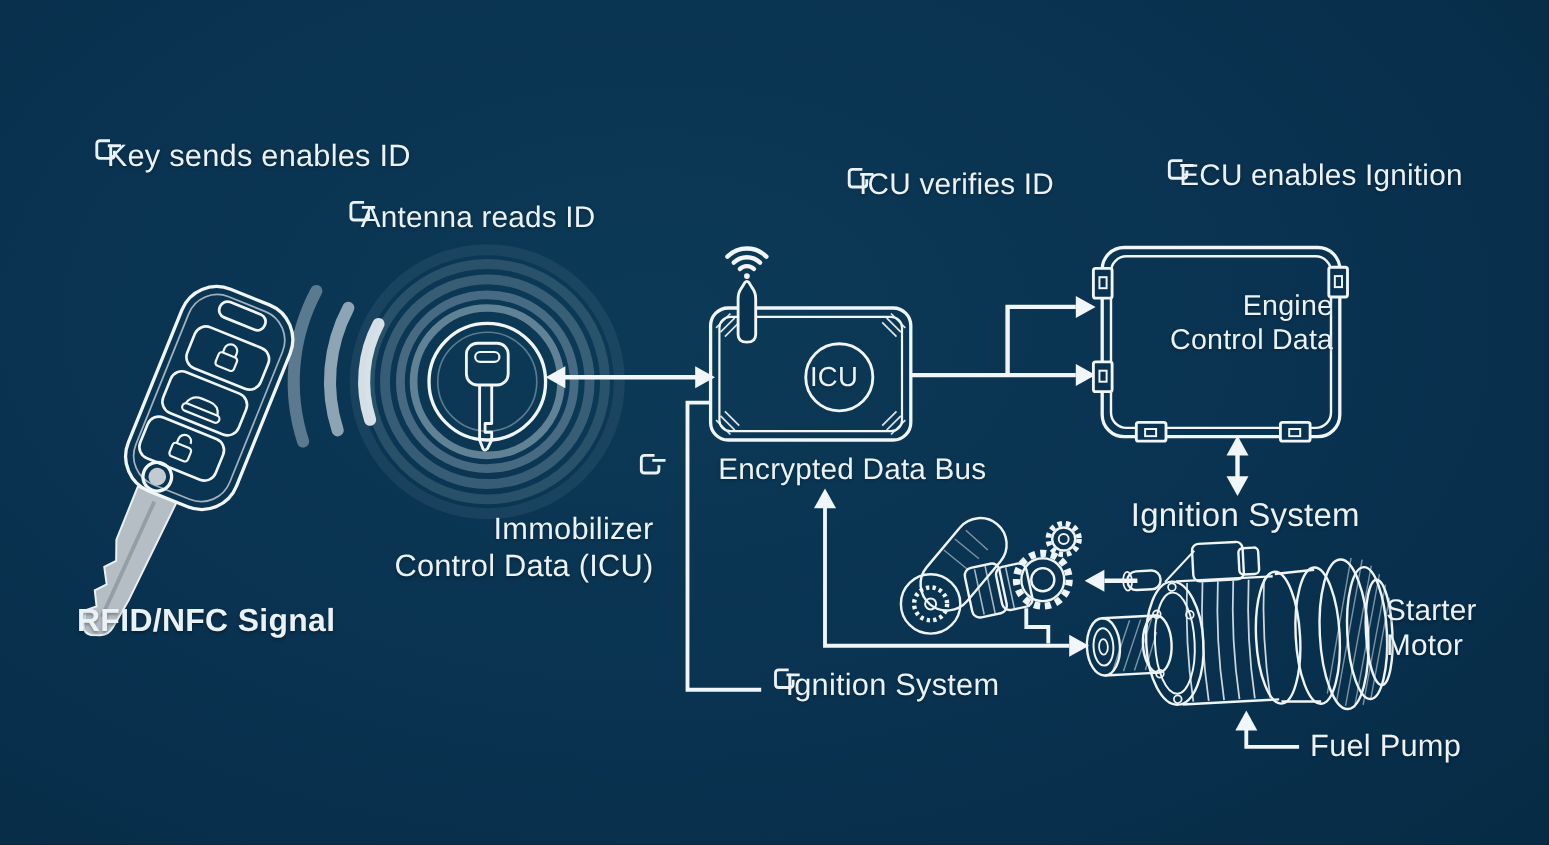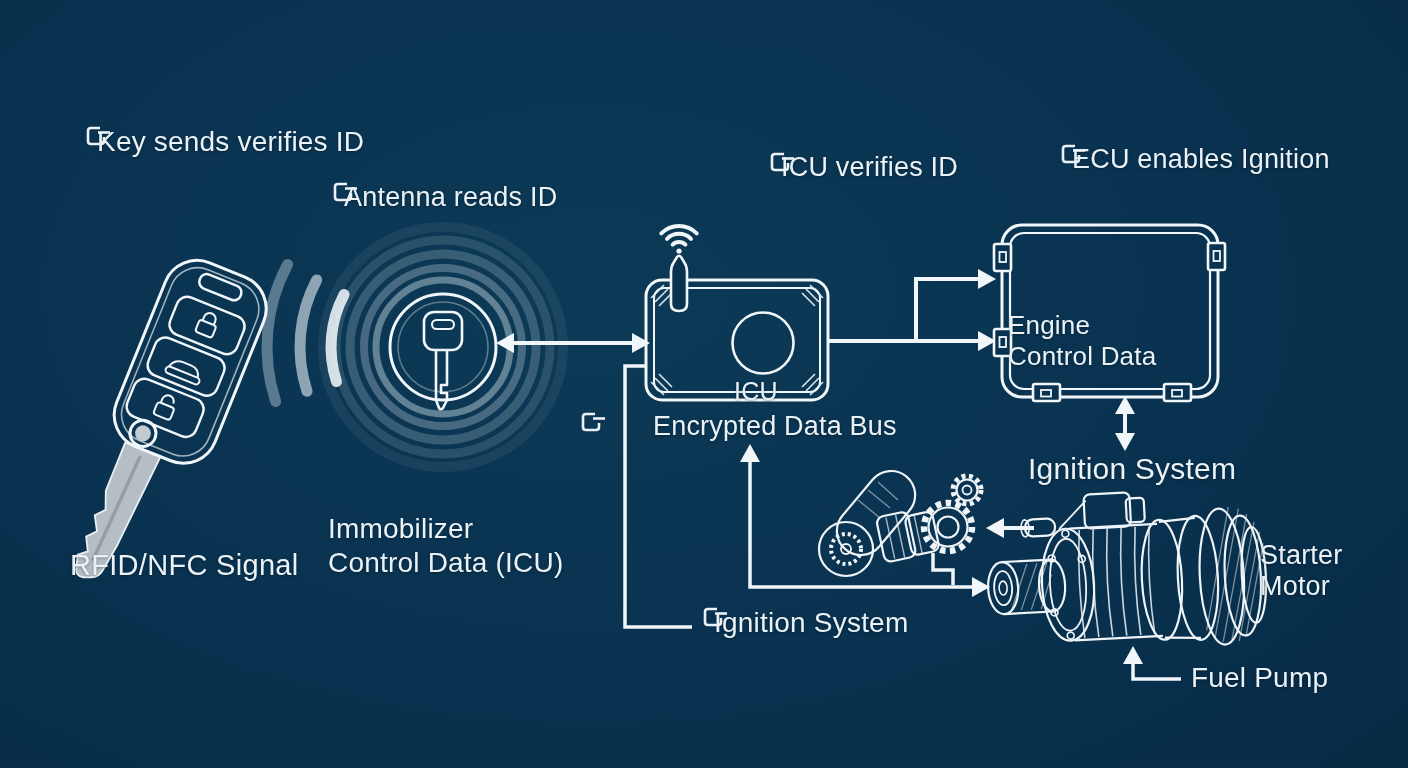--- a/index.html
+++ b/index.html
@@ -8,22 +8,22 @@
     background:radial-gradient(1300px 800px at 42% 38%, #0c3a56 0%, #093250 48%, #052840 100%);
     font-family:"Liberation Sans", sans-serif;
   }
   .stage svg{position:absolute;left:0;top:0;}
   .lbl{
     position:absolute;color:#eaf2f7;font-weight:500;letter-spacing:.2px;
     text-shadow:0 1px 3px rgba(0,0,0,.35);white-space:nowrap;
   }
   .callout{display:flex;align-items:flex-start;gap:11px;}
   .callout .ci{display:inline-block;margin-top:5px;color:#eaf2f7;flex:0 0 auto;}
-  .center{text-align:left;white-space:normal;margin-top:48px;}
-  .bold{font-weight:400;}
+  .center{text-align:right;white-space:normal;}
+  .bold{font-weight:700;}
 </style>
 </head>
 <body>
 
 <div class="stage">
 
 <svg width="1408" height="768" viewBox="0 0 1408 768">
 
   <g fill="none">
     <circle cx="443" cy="347" r="120" stroke="#c6d8e2" stroke-width="10" opacity="0.08"></circle>
@@ -229,24 +229,24 @@
   </g>
 </svg>
 
   <div class="lbl callout" style="left:86px;top:126px;font-size:28px">
     <span class="ci">
         <svg width="26" height="20" viewBox="0 0 26 20" fill="none">
           <path d="M14 2 H5 Q2 2 2 5 V15 Q2 18 5 18 H15 Q18 18 18 15 V11" stroke="currentColor" stroke-width="2.6"></path>
           <path d="M12 6.5 H24" stroke="currentColor" stroke-width="2.6"></path>
         </svg>
       </span>
-    <span>Key sends verifies ID</span>
-  </div>
-
-  <div class="lbl callout" style="left:333px;top:182px;font-size:27px">
+    <span>Key sends enables ID</span>
+  </div>
+
+  <div class="lbl callout" style="left:317px;top:182px;font-size:27px">
     <span class="ci">
         <svg width="26" height="20" viewBox="0 0 26 20" fill="none">
           <path d="M14 2 H5 Q2 2 2 5 V15 Q2 18 5 18 H15 Q18 18 18 15 V11" stroke="currentColor" stroke-width="2.6"></path>
           <path d="M12 6.5 H24" stroke="currentColor" stroke-width="2.6"></path>
         </svg>
       </span>
     <span>Antenna reads ID</span>
   </div>
 
   <div class="lbl callout" style="left:1061px;top:144px;font-size:27px">

